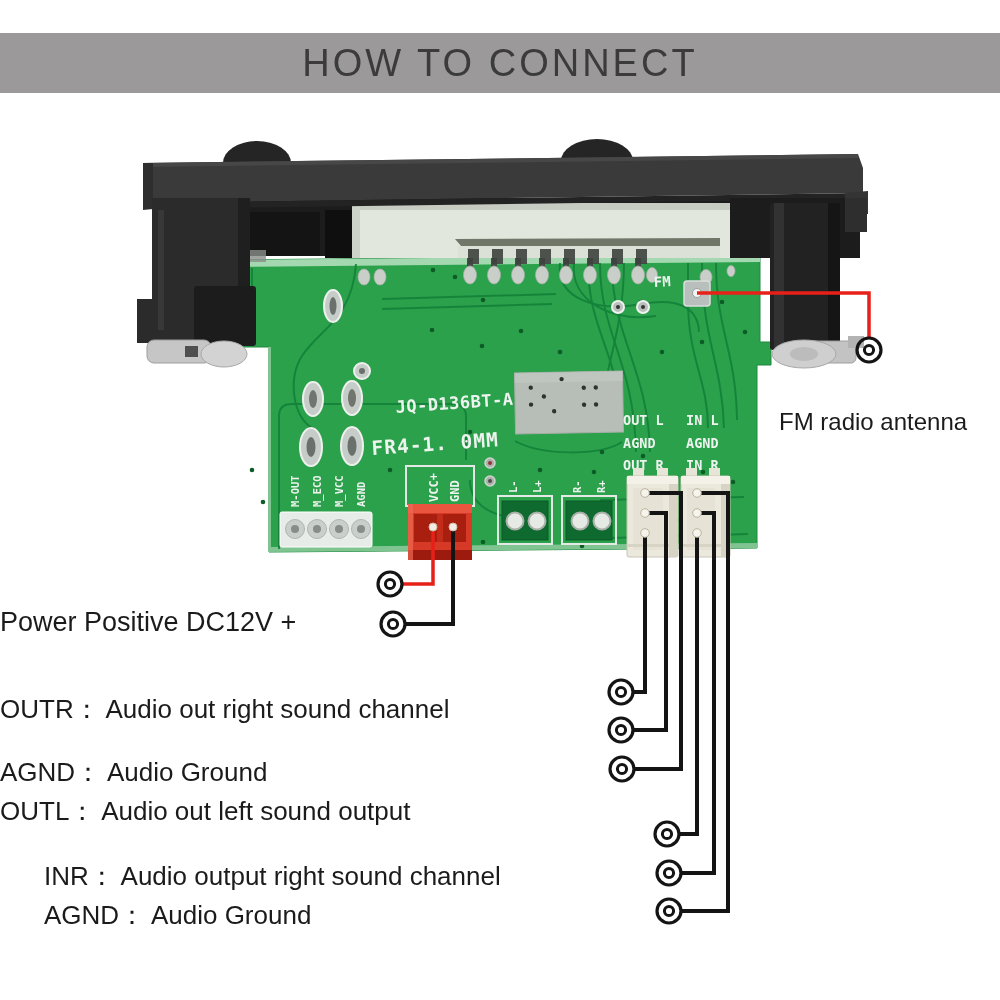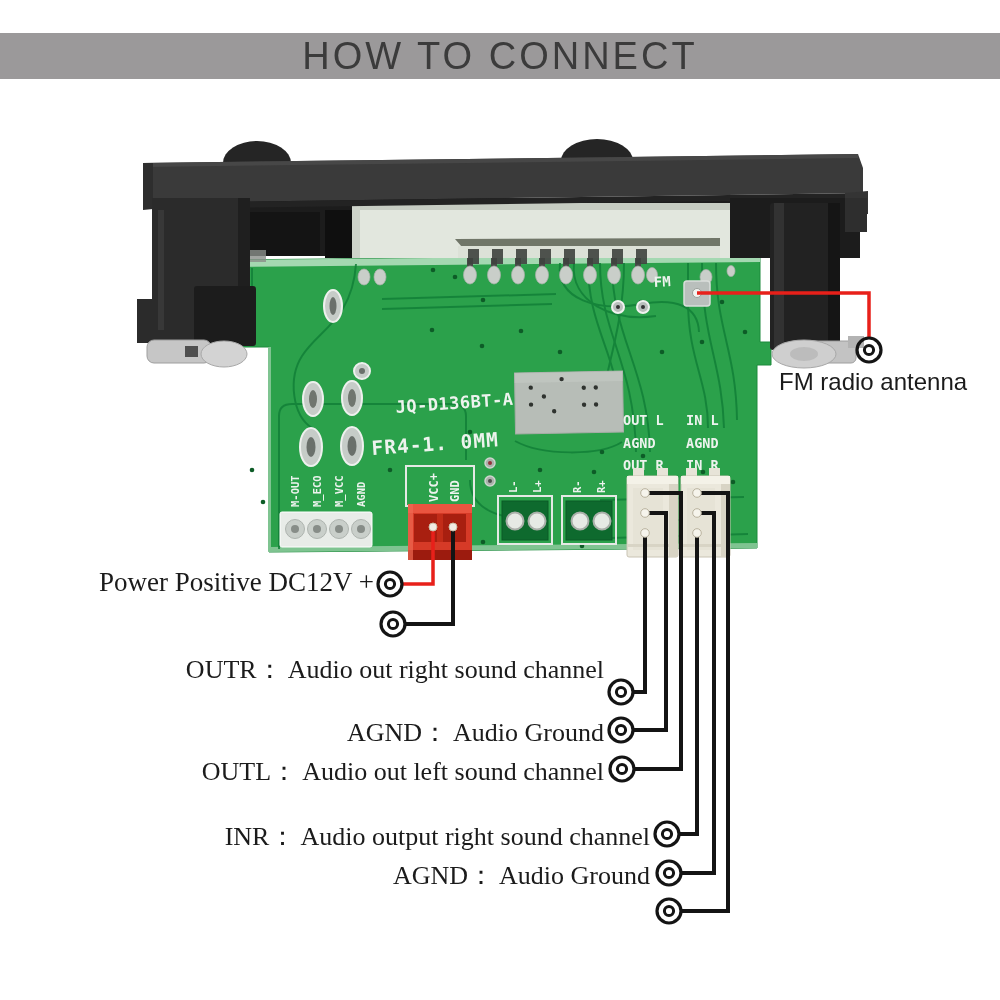--- a/index.html
+++ b/index.html
@@ -1,30 +1,30 @@
 <!DOCTYPE html>
 <html><head>
 <meta charset="utf-8">
 <style>
   html,body{margin:0;padding:0;background:#ffffff;}
   .stage{position:relative;width:1000px;height:1000px;background:#ffffff;overflow:hidden;
          font-family:"Liberation Sans", sans-serif;}
-  .header{position:absolute;left:0;top:33px;width:1000px;height:46px;background:#9b999a;
+  .header{position:absolute;left:0;top:33px;width:1000px;height:60px;background:#9b999a;
           display:flex;align-items:center;justify-content:center;}
   .header-title{font-size:38px;color:#3b3b3b;letter-spacing:3px;font-weight:500;}
   .board-svg{position:absolute;left:0;top:0;}
-  .ann{position:absolute;color:#1b1b1b;white-space:nowrap;}
-  .ann.right{text-align:right;font-family:Liberation Serif, serif;}
+  .ann{position:absolute;color:#1b1b1b;white-space:nowrap;margin-top:40px;}
+  .ann.right{text-align:left;}
   .fm-label{left:779px;top:365px;font-size:24px;line-height:33px;}
   .pwr{left:0;width:374px;font-size:27px;}
   .pwr.pos{top:567px;}
   .pwr.neg{top:607px;}
   .ch{left:0;font-size:26px;}
   .ch.g1{width:604px;}
-  .ch.g2{width:650px;}
+  .ch.g2{width:650px;padding-left:44px;}
   .ch.c0{top:652px;} .ch.c1{top:715px;} .ch.c2{top:754px;}
   .ch.c3{top:819px;} .ch.c4{top:858px;} .ch.c5{top:896px;}
   .silk{font-family:"DejaVu Sans Mono", monospace;font-weight:bold;fill:#edf3ee;}
 </style>
 </head>
 <body>
 
 <div class="stage">
 
   <div class="header">
@@ -361,17 +361,17 @@
   </svg>
 
   <div class="ann fm-label">
     <div>FM radio antenna</div>
   </div>
 
   <div class="ann right pwr pos">Power Positive DC12V +</div>
 
   <div class="ann right ch g1 c0">OUTR： Audio out right sound channel</div>
   <div class="ann right ch g1 c1">AGND： Audio Ground</div>
-  <div class="ann right ch g1 c2">OUTL： Audio out left sound channel</div>
+  <div class="ann right ch g1 c2">OUTL： Audio out left sound output</div>
   <div class="ann right ch g2 c3">INR： Audio output right sound channel</div>
   <div class="ann right ch g2 c4">AGND： Audio Ground</div>
 
 </div>
 
 </body></html>

